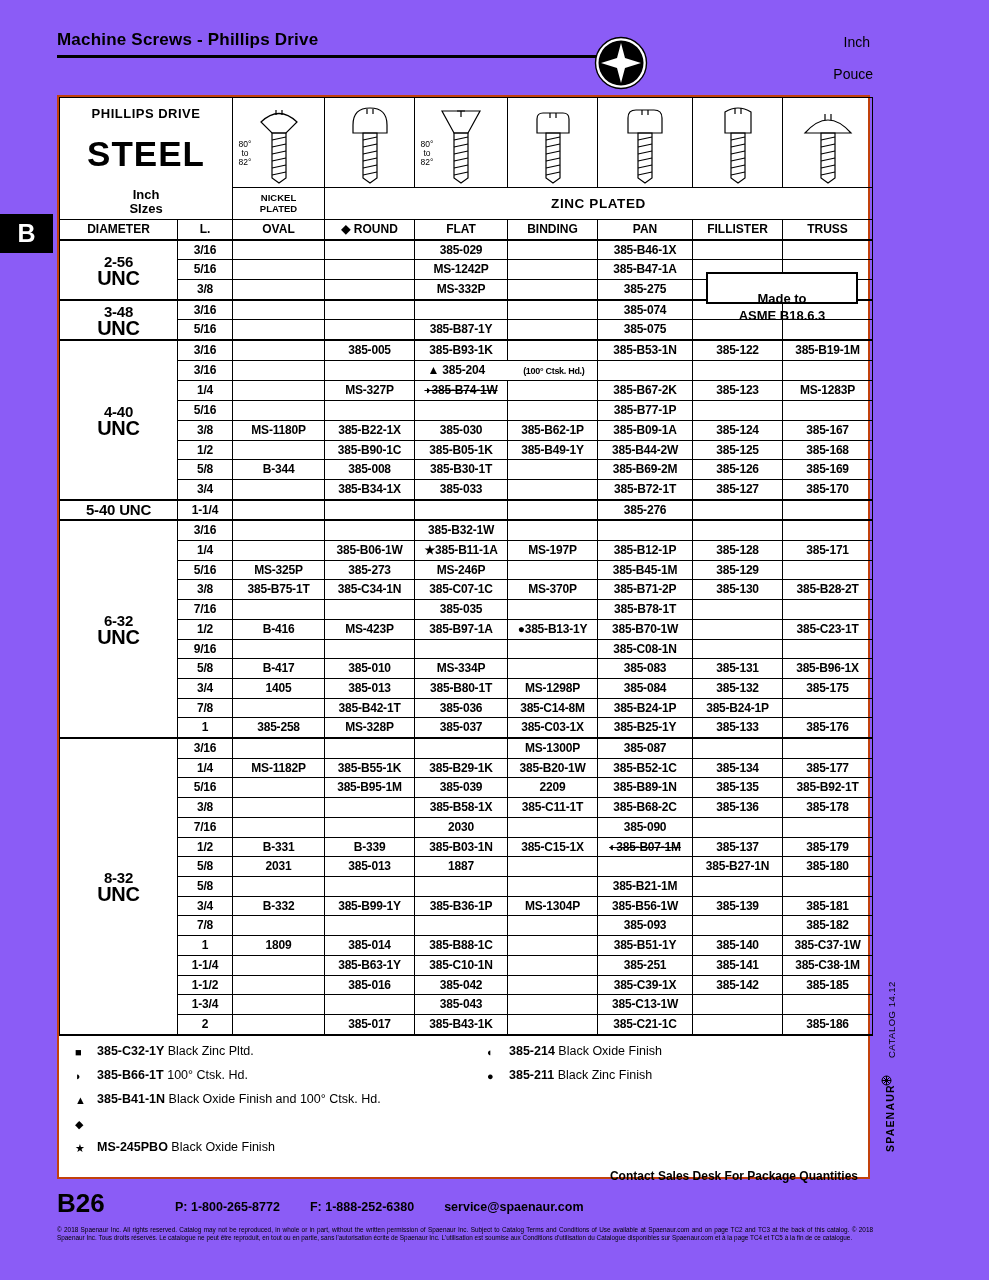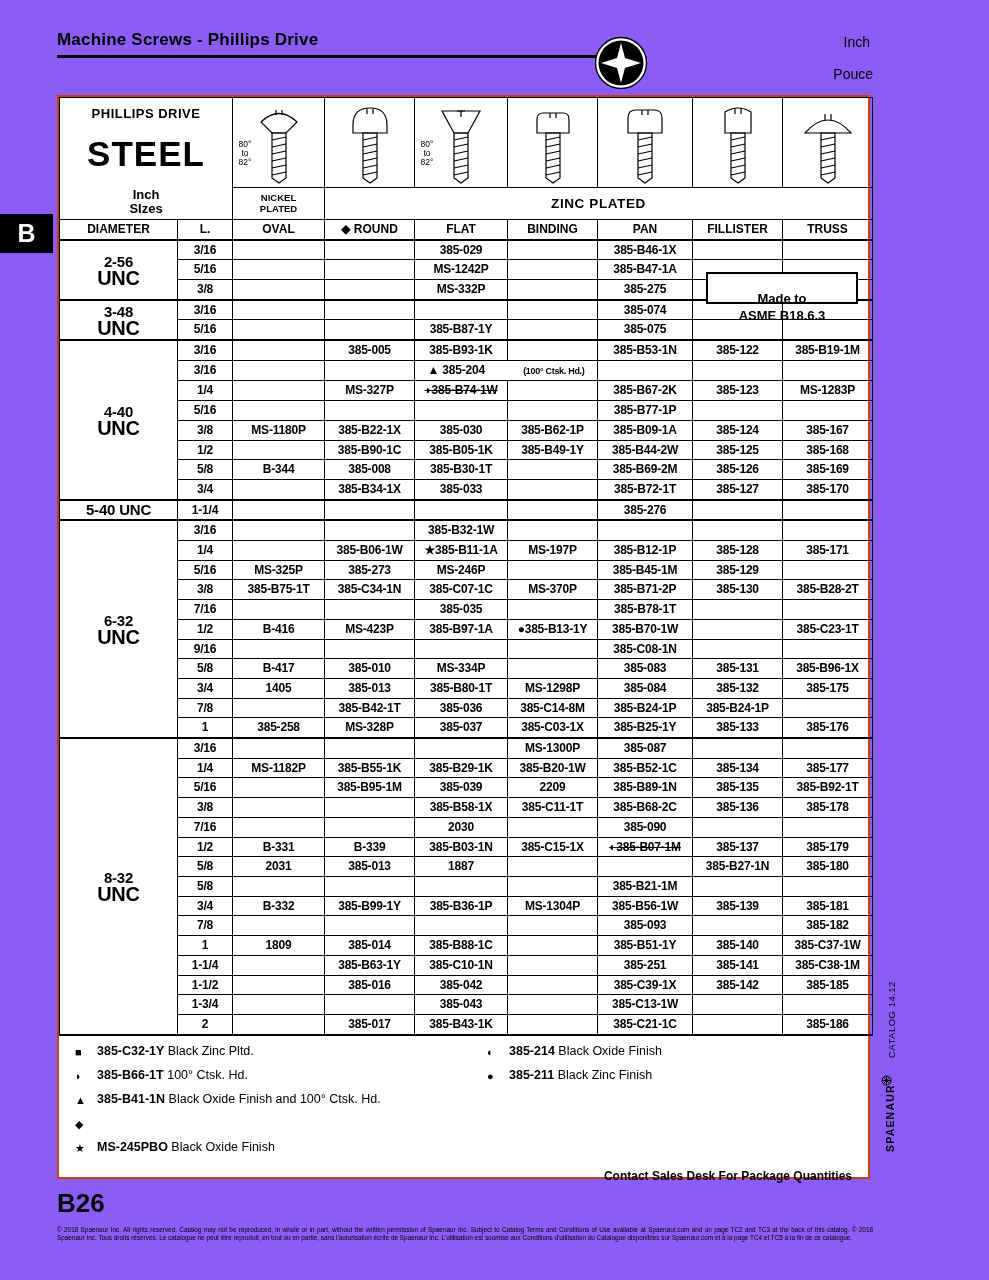--- a/index.html
+++ b/index.html
@@ -78,21 +78,21 @@
   }
 
   
   .footnotes { position:relative; height:152px; padding:10px 8px 0 16px; }
   .fn-col-left  { position:absolute; left:16px;  top:8px; width:400px; }
   .fn-col-right { position:absolute; left:428px; top:8px; width:330px; }
   .fn { display:flex; margin-bottom:8px; font-size:12.5px; line-height:15px; }
   .fn-m { width:22px; flex:0 0 22px; font-size:11px; padding-top:1px; }
   .fn-part { font-weight:bold; }
   .fn-desc { white-space:pre-line; }
-  .contact-note { position:absolute; right:16px; bottom:5px; font-size:12px; font-weight:bold; }
+  .contact-note { position:absolute; right:10px; bottom:5px; font-size:12px; font-weight:bold; }
 
   
   .page-num { position:absolute; left:57px; top:1188px; font-size:26px; font-weight:bold; }
   .footer-contacts { position:absolute; left:175px; top:1200px; font-size:12.5px; font-weight:bold; display:flex; gap:30px; }
   .legal {
     position:absolute; left:57px; top:1226px; width:816px;
     font-size:6.4px; line-height:8px; text-align:justify;
   }
 
   
@@ -701,15 +701,20 @@
   <div class="edge-catalog">CATALOG 14.12</div>
   <div class="edge-logo">
     <svg width="11" height="11" viewBox="0 0 11 11">
       <circle cx="5.5" cy="5.5" r="4.5" fill="none" stroke="#000" stroke-width="1"></circle>
       <path d="M5.5,1 V10 M1,5.5 H10 M2.3,2.3 L8.7,8.7 M8.7,2.3 L2.3,8.7" stroke="#000" stroke-width="1"></path>
     </svg>
   </div>
   <div class="edge-brand">SPAENAUR</div>
 
   <div class="page-num">B26</div>
+  <div class="footer-contacts">
+    <span>P: 1-800-265-8772</span>
+    <span>F: 1-888-252-6380</span>
+    <span>service@spaenaur.com</span>
+  </div>
   <div class="legal">© 2018 Spaenaur Inc. All rights reserved. Catalog may not be reproduced, in whole or in part, without the written permission of Spaenaur Inc. Subject to Catalog Terms and Conditions of Use available at Spaenaur.com and on page TC2 and TC3 at the back of this catalog. © 2018 Spaenaur Inc. Tous droits réservés. Le catalogue ne peut être reproduit, en tout ou en partie, sans l'autorisation écrite de Spaenaur Inc. L'utilisation est soumise aux Conditions d'utilisation du Catalogue disponibles sur Spaenaur.com et à la page TC4 et TC5 à la fin de ce catalogue.</div>
 
 </div>
 
 </body></html>

